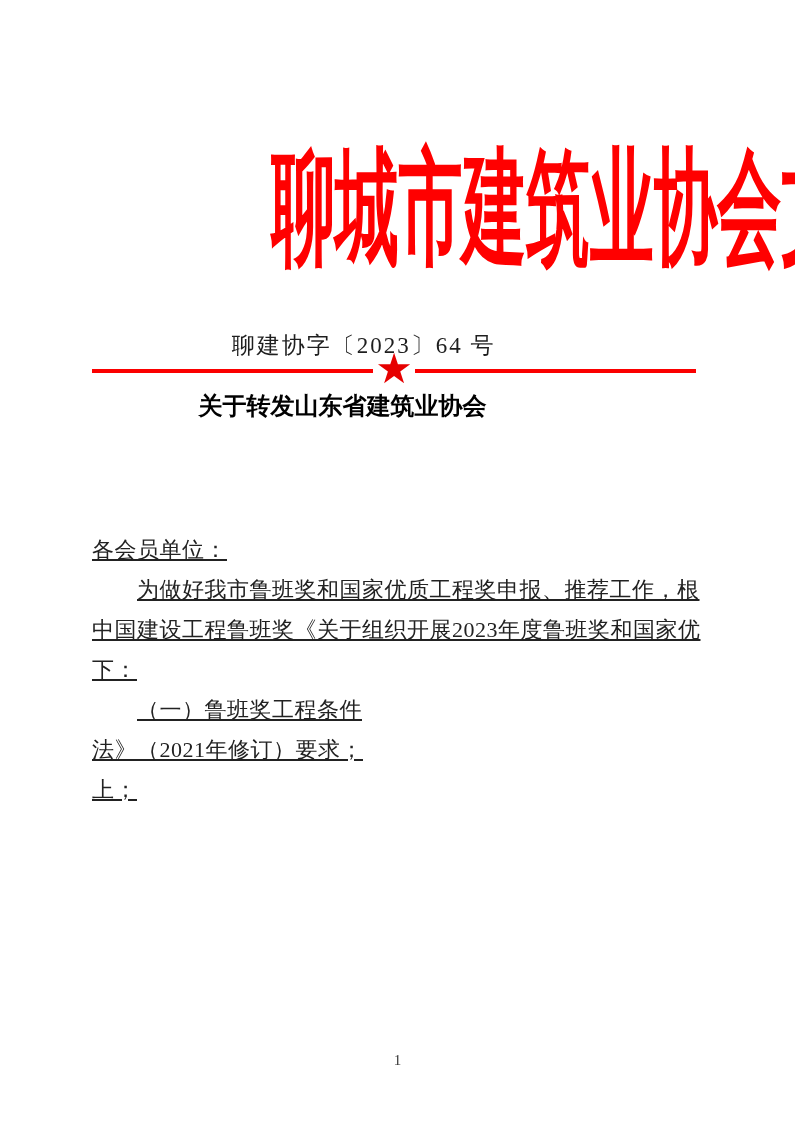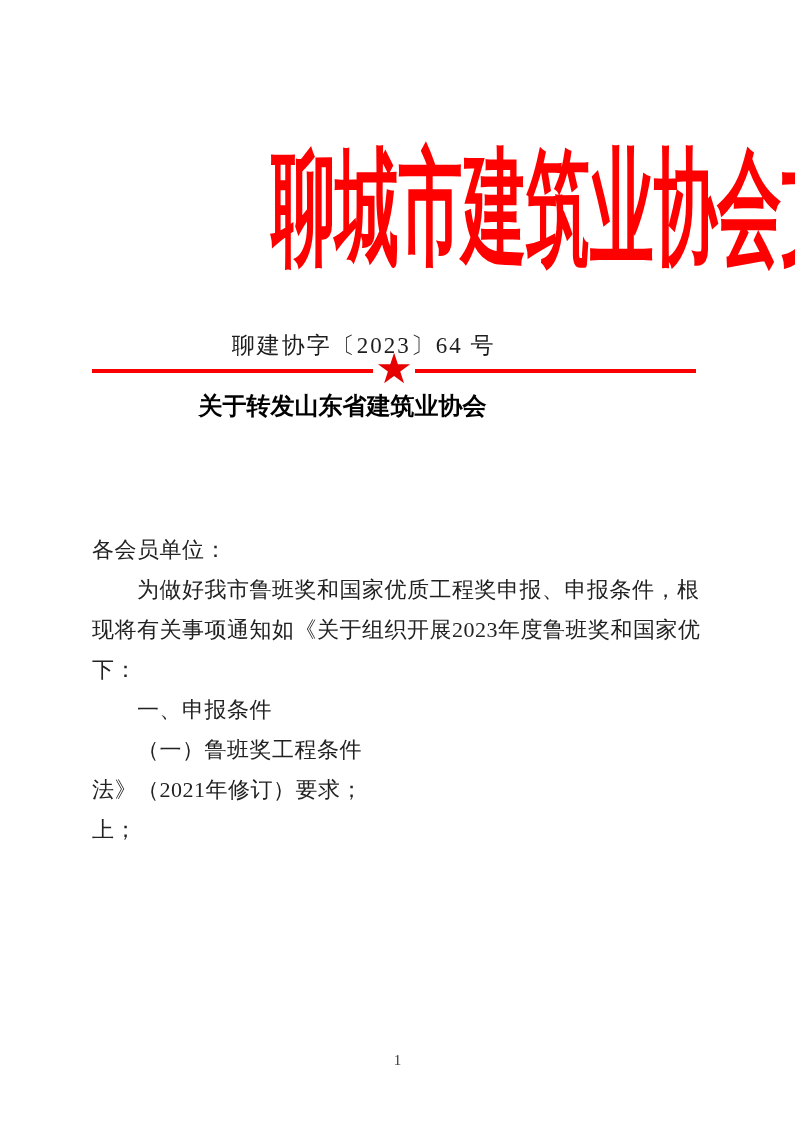--- a/index.html
+++ b/index.html
@@ -94,21 +94,21 @@
     position: absolute;
     top: 530px;
     left: 92px;
     width: 612px;
     font-family: "Liberation Serif", "DejaVu Serif", serif;
     font-size: 22px;
     line-height: 40px;
     letter-spacing: 0.5px;
     color: #222222;
   }
-  .bl { white-space: nowrap; }
+  .bl { white-space: nowrap; text-decoration: underline; }
   .indent { padding-left: 45px; }
 
   
   .page-number {
     position: absolute;
     top: 1052px;
     left: 0;
     width: 795px;
     text-align: center;
     font-family: "Liberation Serif", "DejaVu Serif", serif;
@@ -132,24 +132,23 @@
     <span class="star">★</span>
     <span class="rule-seg"></span>
   </div>
 
   <div class="doc-title">
     <div>关于转发山东省建筑业协会</div>
   </div>
 
   <div class="doc-body">
     <div class="bl">各会员单位：</div>
-    <div class="bl indent">为做好我市鲁班奖和国家优质工程奖申报、申报条件，根</div>
-    <div class="bl">现将有关事项通知如《关于组织开展2023年度鲁班奖和国家优</div>
+    <div class="bl indent">为做好我市鲁班奖和国家优质工程奖申报、推荐工作，根</div>
+    <div class="bl">中国建设工程鲁班奖《关于组织开展2023年度鲁班奖和国家优</div>
     <div class="bl">下：</div>
-    <div class="bl indent">一、申报条件</div>
     <div class="bl indent">（一）鲁班奖工程条件</div>
     <div class="bl">法》（2021年修订）要求；</div>
     <div class="bl">上；</div>
   </div>
 
   <div class="page-number">1</div>
 
 </div>
 
 </body></html>

